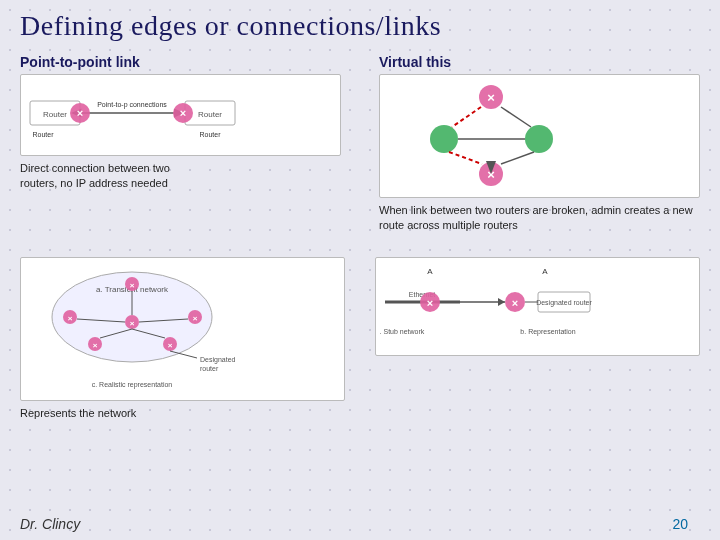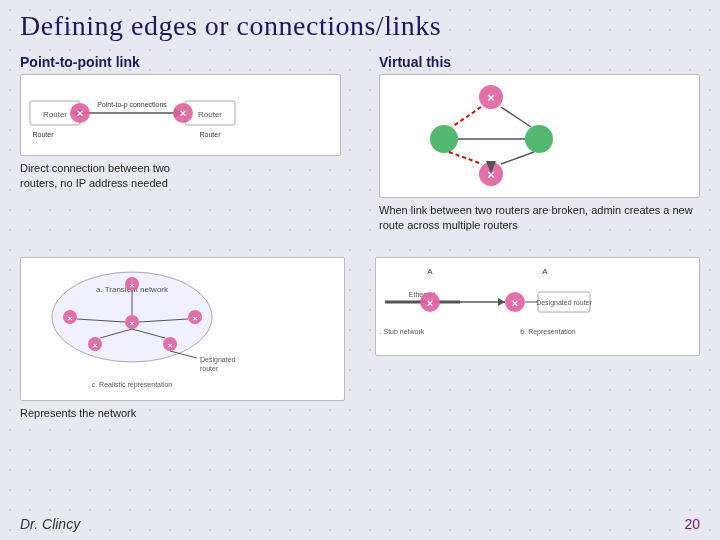--- a/index.html
+++ b/index.html
@@ -59,23 +59,23 @@
       bottom: 8px;
       left: 20px;
       font-size: 14px;
       color: #333;
       font-style: italic;
       font-family: Arial, sans-serif;
     }
     .footer-right {
       position: absolute;
       bottom: 8px;
-      right: 20px;
+      right: 32px;
       font-size: 14px;
-      color: #701a75;
+      color: #0369a1;
       font-family: Arial, sans-serif;
     }
     .top-sections {
       display: grid;
       grid-template-columns: 1fr 1fr;
       gap: 10px 38px;
       margin-bottom: 23px;
     }
     .bottom-sections {
       display: grid;

